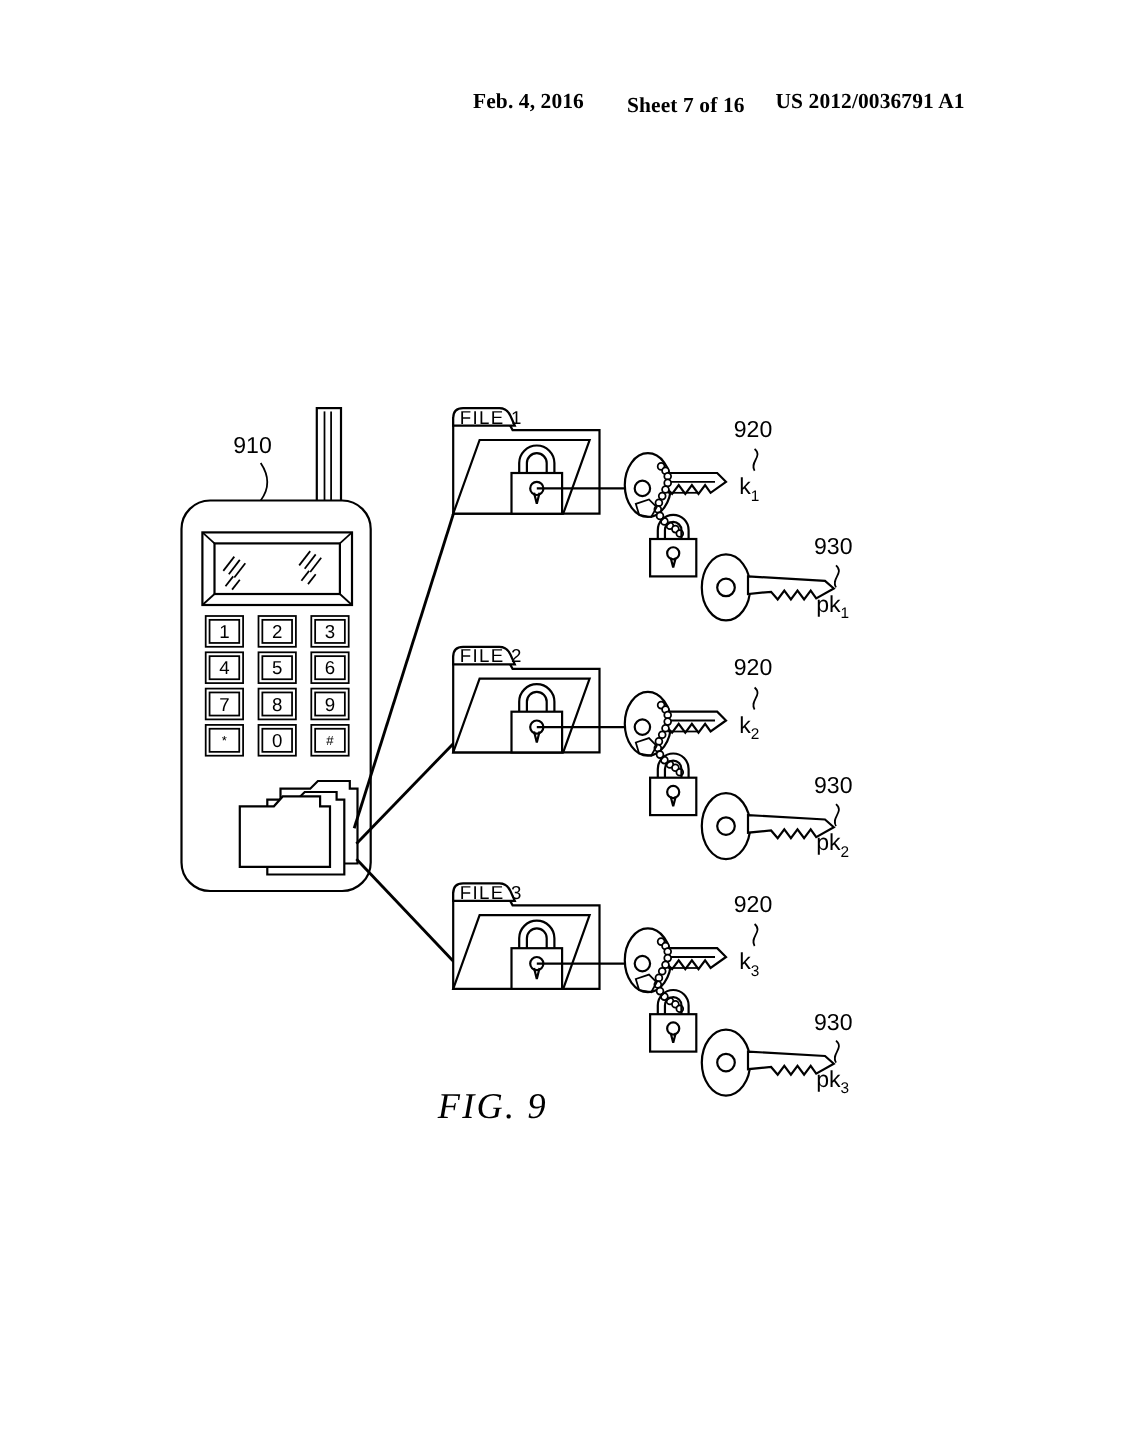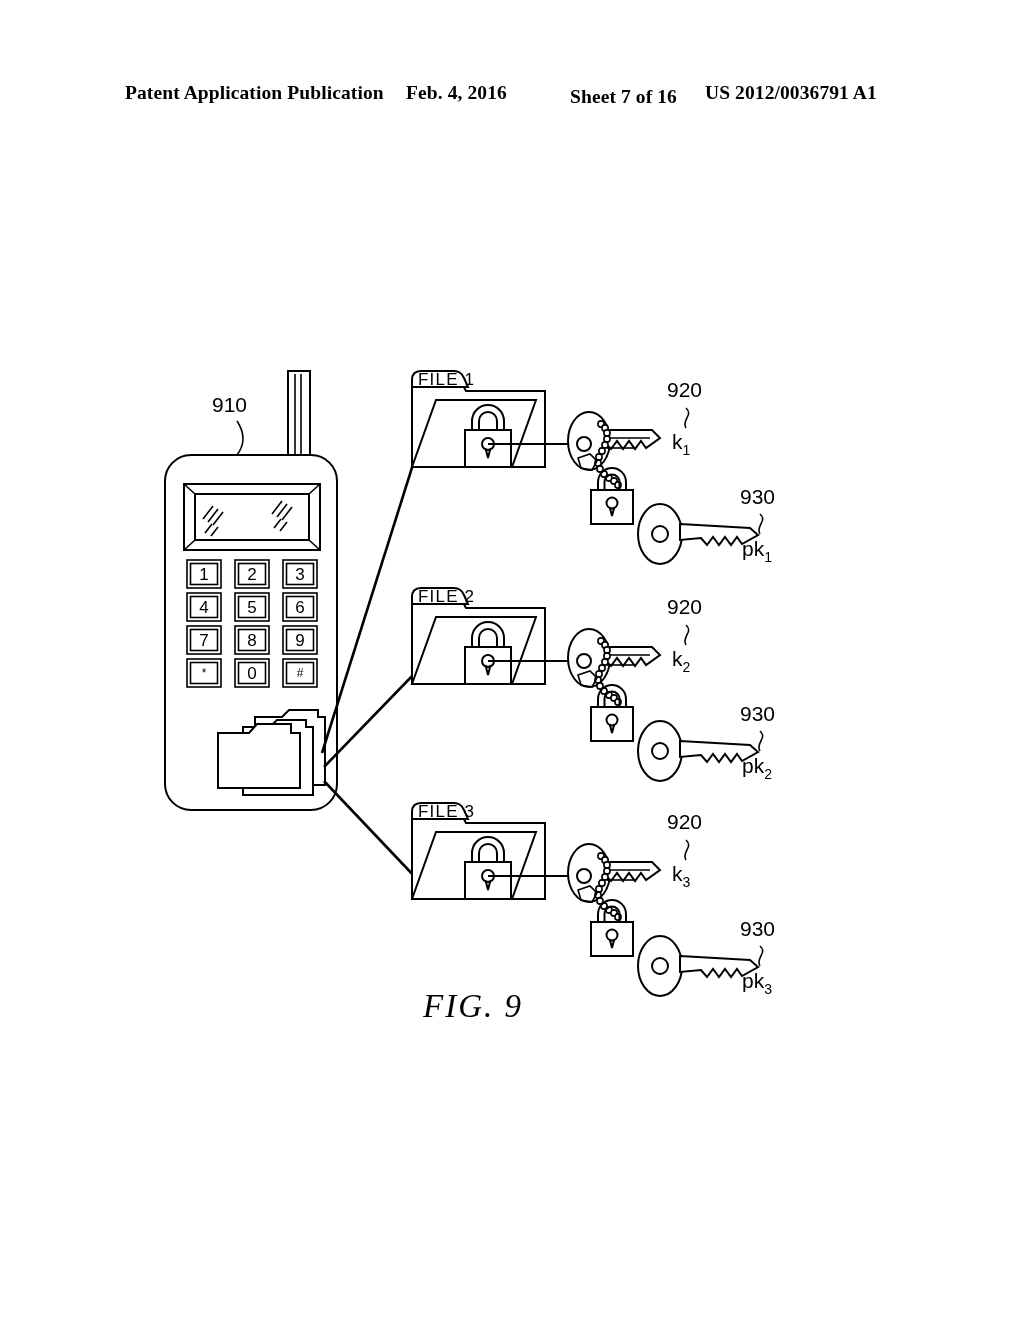--- a/index.html
+++ b/index.html
@@ -29,35 +29,34 @@
     height: 34px;
     display: flex;
     align-items: baseline;
     font-family: "Liberation Serif", serif;
     font-weight: bold;
     font-size: 19.5px;
     letter-spacing: 0.1px;
     white-space: nowrap;
   }
   #header .h-pub   { position: absolute; left: 125px;  top: 0; }
-  #header .h-date  { position: absolute; left: 406px;  top: 0; }
+  #header .h-date  { position: absolute; left: 430px;  top: 0; }
   #header .h-sheet { position: absolute; left: 570px;  top: 4px; }
   #header .h-num   { position: absolute; left: 705px;  top: 0; }
 
   
   #fig-caption {
     position: absolute;
     left: 398px;
     top: 988px;
     font-family: "Liberation Serif", serif;
     font-style: italic;
     font-size: 33px;
     letter-spacing: 2px;
     white-space: nowrap;
-    margin-left: 25px;
   }
 
   
   #drawing {
     position: absolute;
     left: 0;
     top: 0;
     width: 1024px;
     height: 1320px;
   }
@@ -98,21 +97,20 @@
     fill: #000;
     text-anchor: middle;
   }
 </style>
 </head>
 <body>
 
 <div id="page">
 
   <div id="header">
-    <span class="h-pub">Patent Application Publication</span>
     <span class="h-date">Feb. 4, 2016</span>
     <span class="h-sheet">Sheet 7 of 16</span>
     <span class="h-num">US 2012/0036791 A1</span>
   </div>
 
   <div id="drawing">
     <svg width="1024" height="1320" viewBox="0 0 1024 1320" xmlns="http://www.w3.org/2000/svg">
 
       <defs>
 

